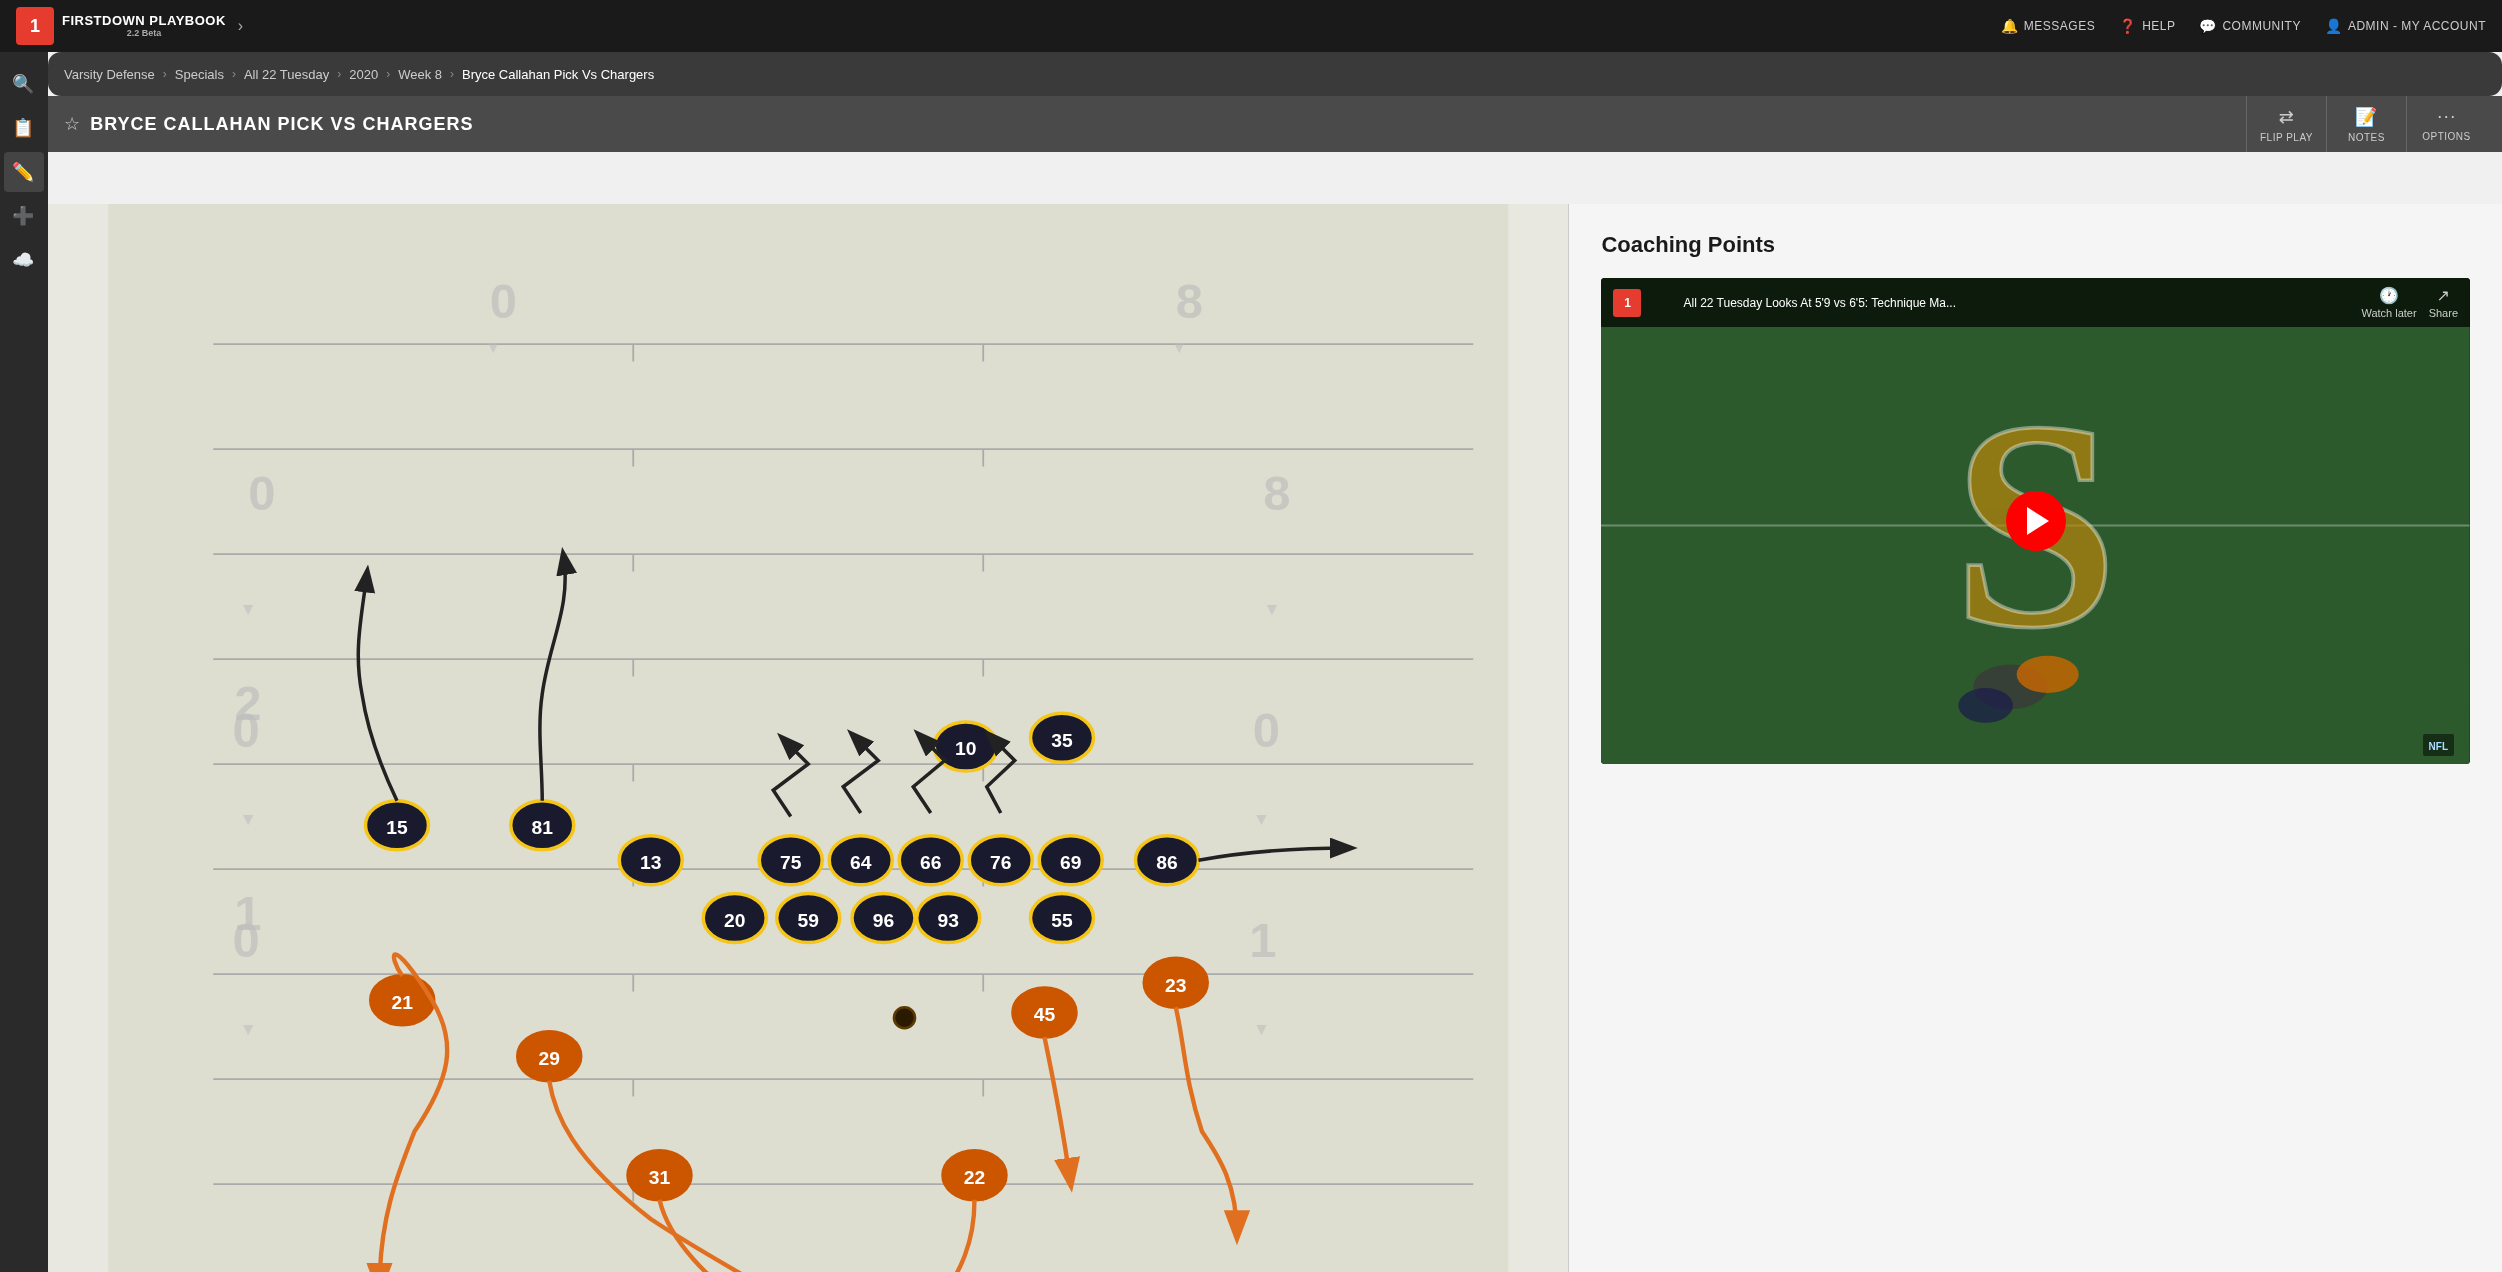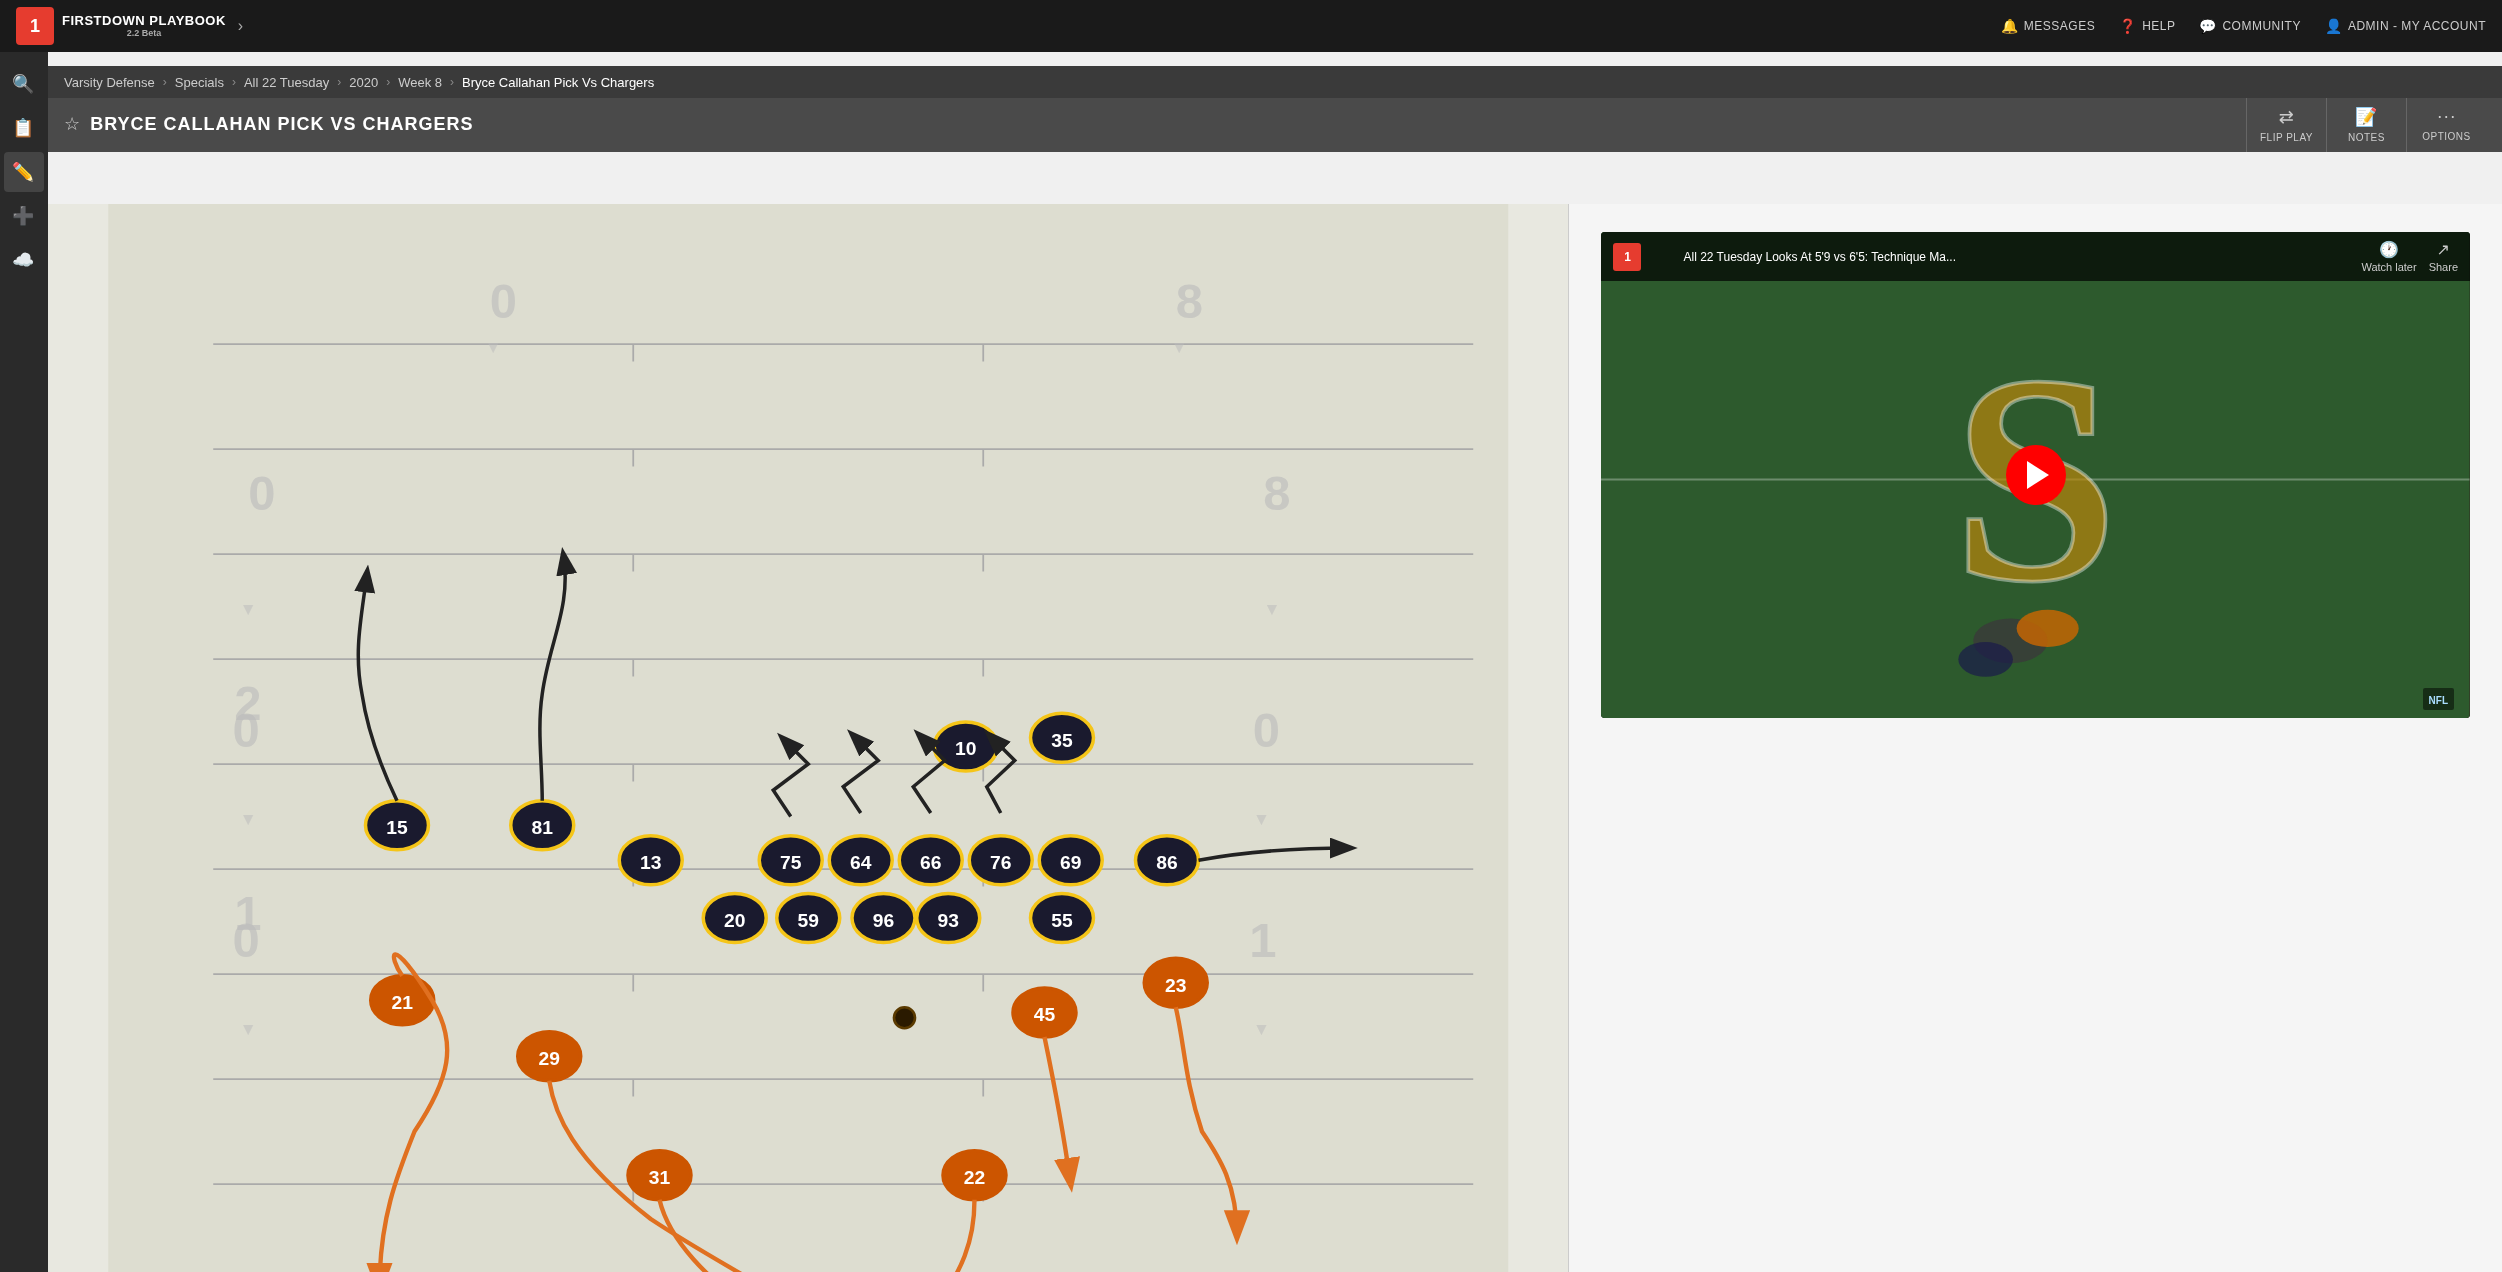--- a/index.html
+++ b/index.html
@@ -40,23 +40,23 @@
       padding-top: 12px; gap: 4px; z-index: 100;
     }
     .sidebar-btn {
       width: 40px; height: 40px; display: flex; align-items: center; justify-content: center;
       color: #aaa; font-size: 18px; cursor: pointer; border-radius: 4px;
     }
     .sidebar-btn.active { color: white; background: #444; }
 
     
     .breadcrumb-bar {
-      position: fixed; top: 66px; left: 48px; right: 0;
-      background: #3a3a3a; height: 32px; display: flex; align-items: center;
-      padding: 0 16px; gap: 8px; z-index: 99;
+      position: fixed; top: 52px; left: 48px; right: 0;
+      background: #3a3a3a; height: 44px; display: flex; align-items: center;
+      padding: 0 16px; gap: 8px; z-index: 99; border-radius: 13px;
     }
     .breadcrumb-item { color: #ccc; font-size: 13px; }
     .breadcrumb-sep { color: #888; font-size: 12px; }
     .breadcrumb-item.active { color: white; }
 
     
     .title-bar {
       position: fixed; top: 96px; left: 48px; right: 0;
       background: #4a4a4a; height: 56px; display: flex; align-items: center;
       padding: 0 16px; justify-content: space-between; z-index: 98;
@@ -381,20 +381,21 @@
         <path d="M165,341 C155,320 148,300 145,280 C140,255 145,235 148,210" stroke="#222" stroke-width="2" fill="none" marker-end="url(#arrow-black)"></path>
 
         <rect x="290" y="650" width="200" height="56" fill="#e07020" rx="4"></rect>
         <text x="390" y="672" text-anchor="middle" fill="white" font-size="13" font-weight="bold">Broncos Callahan Red</text>
         <text x="390" y="690" text-anchor="middle" fill="white" font-size="13" font-weight="bold">Zone Pick Vs Chargers</text>
       </svg>
     </div>
   </div>
 
   <div class="right-panel">
+    <h2 class="coaching-title">Coaching Points</h2>
 
     <div class="video-container">
       <div class="video-thumb">
 
         <svg style="position:absolute;top:0;left:0;width:100%;height:100%" viewBox="0 0 700 393" preserveAspectRatio="xMidYMid slice">
 
           <rect width="700" height="393" fill="#2d5a2d"></rect>
 
           <line x1="0" y1="200" x2="700" y2="200" stroke="#fff" stroke-width="1.5" opacity="0.3"></line>
 

